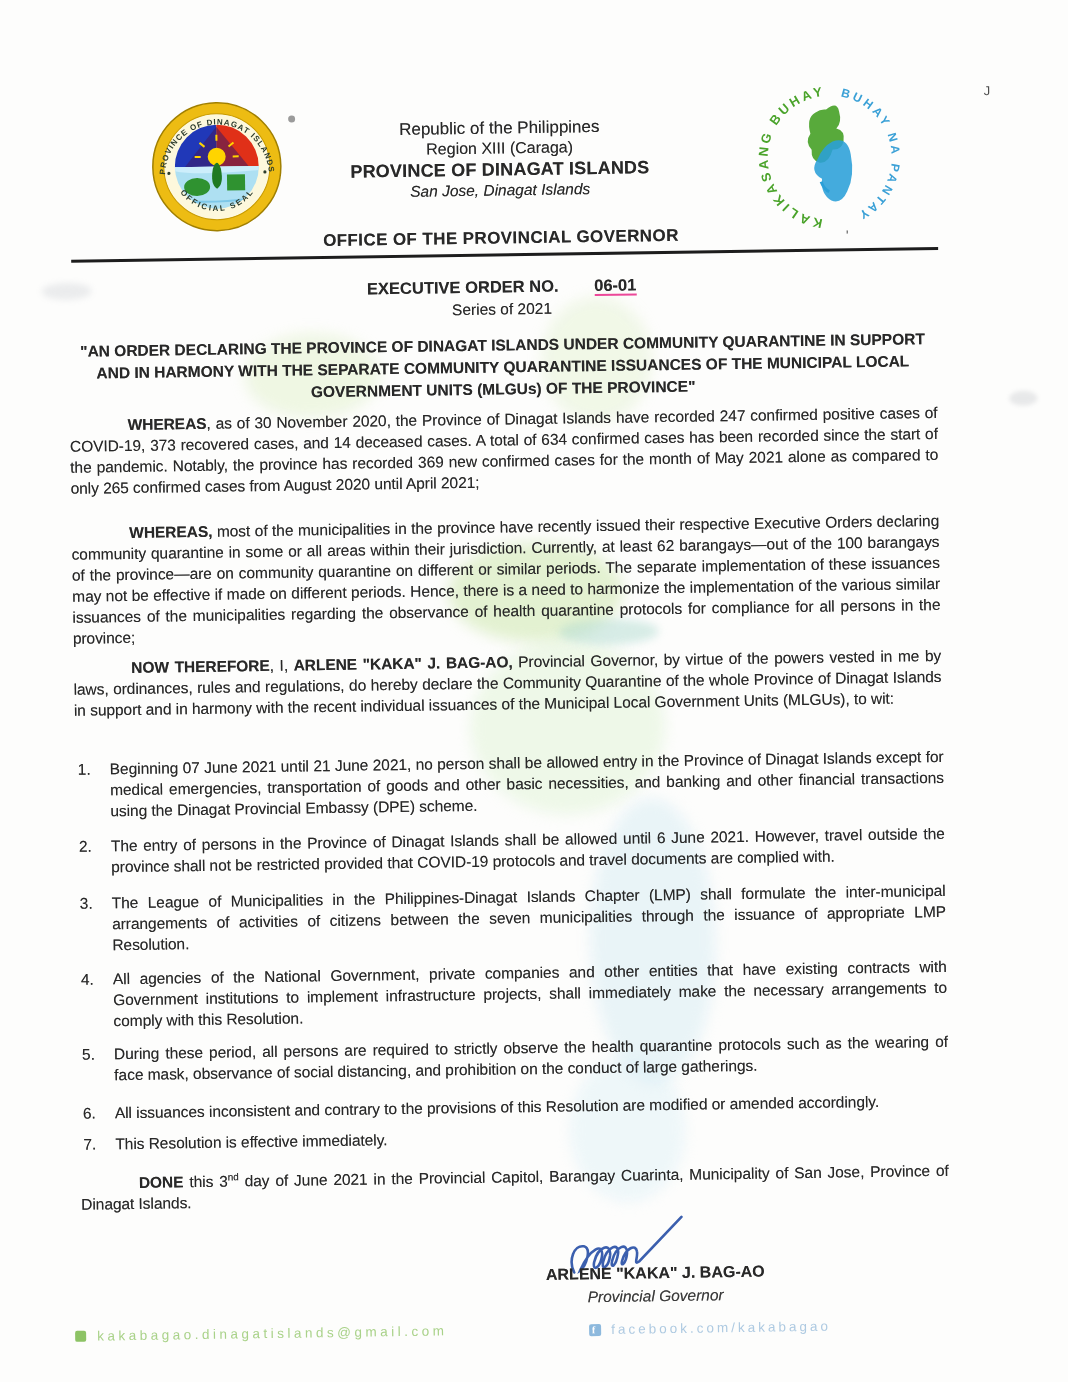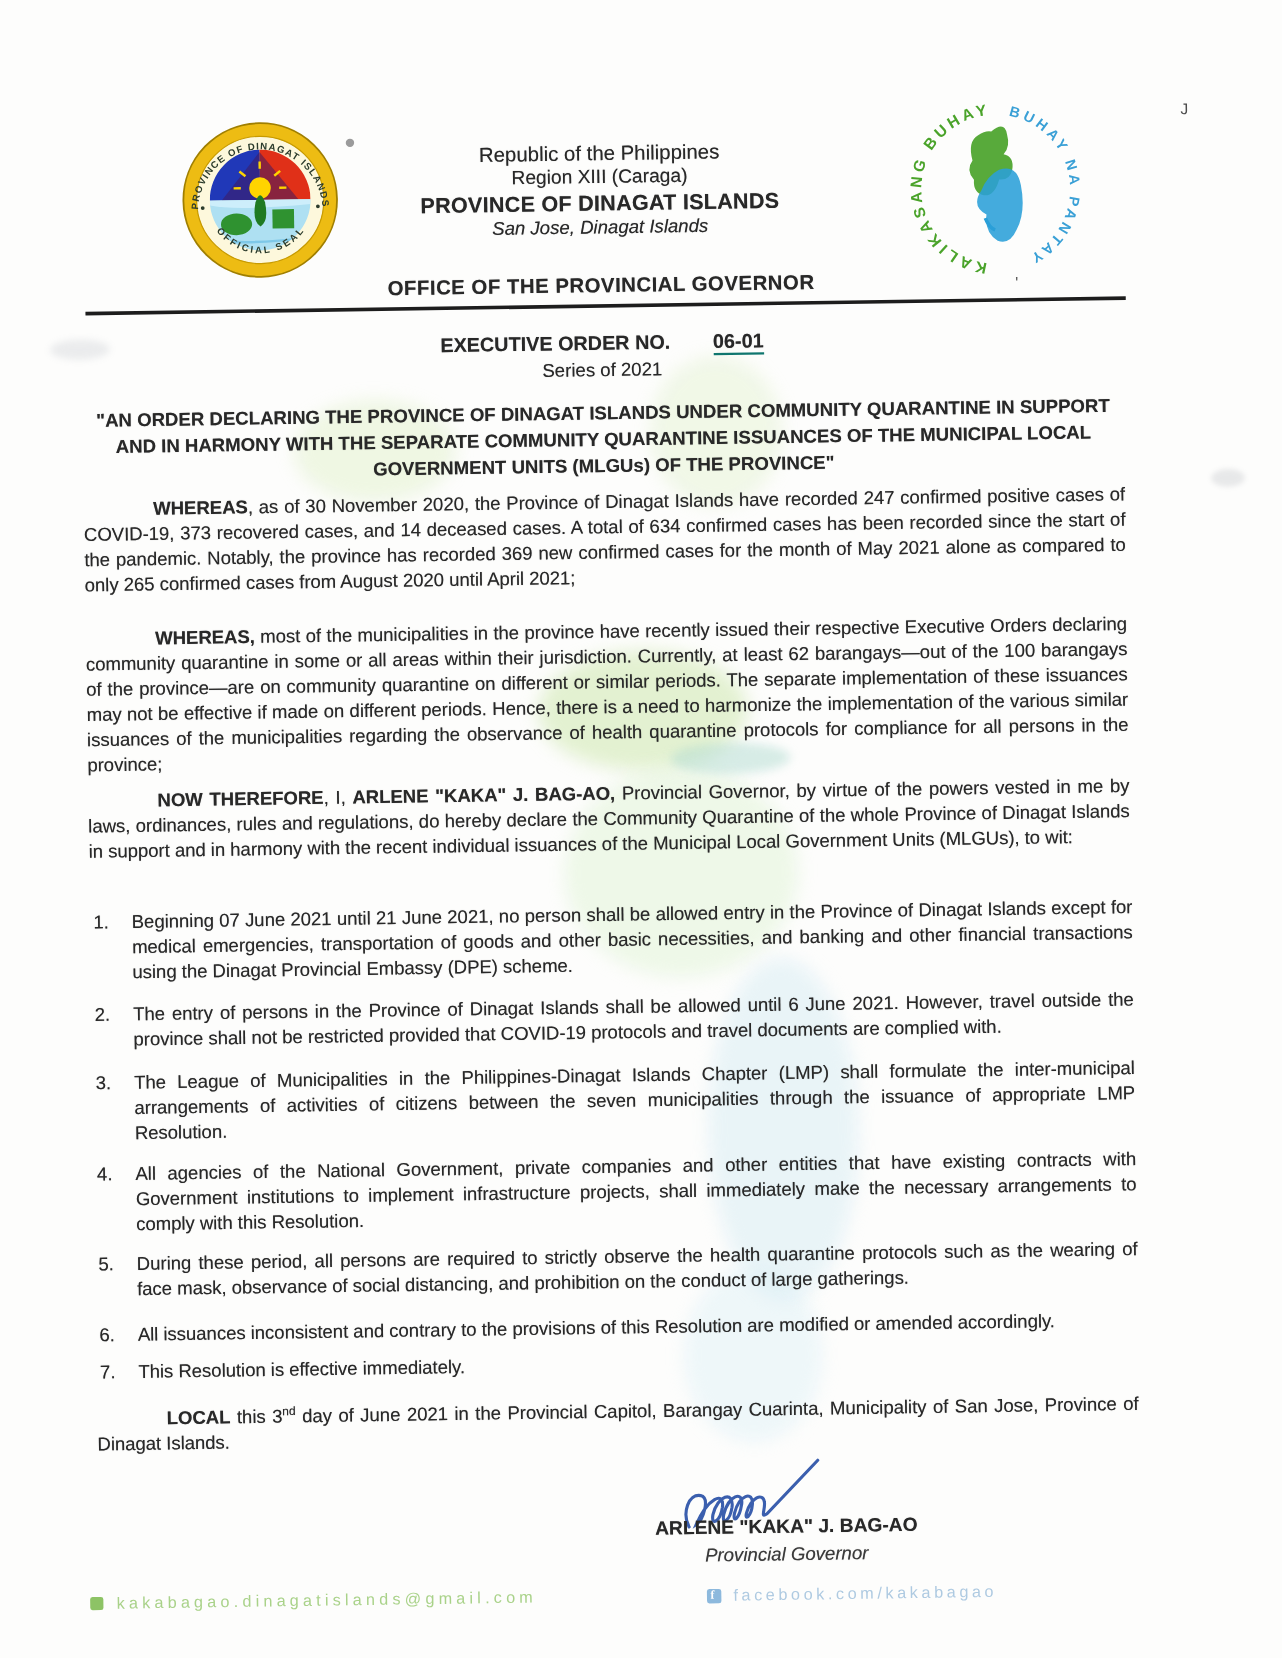--- a/index.html
+++ b/index.html
@@ -35,21 +35,21 @@
   .hdr .l4{font-size:15.5px;line-height:20px;font-style:italic;}
   .seal-wrap{position:absolute;left:157px;top:96px;}
   .logo-wrap{position:absolute;left:757px;top:90px;}
   .office{position:absolute;top:228px;left:72px;width:868px;text-align:center;
           font-weight:bold;font-size:17px;letter-spacing:.4px;}
   .rule{position:absolute;top:253px;left:76px;width:867px;height:2.5px;background:#1d1d1d;}
 
   
   .eo{position:absolute;top:277px;left:72px;width:868px;text-align:center;
       font-weight:bold;font-size:16.5px;}
-  .eo .num{border-bottom:2px solid #0f766e;padding-bottom:0px;margin-left:31px;}
+  .eo .num{border-bottom:2px solid #ec4899;padding-bottom:0px;margin-left:31px;}
   .series{position:absolute;top:300px;left:72px;width:868px;text-align:center;font-size:15.5px;}
   .subject{position:absolute;top:334px;left:80px;width:852px;text-align:center;
            font-weight:bold;font-size:15.5px;line-height:22px;}
 
   
   .para{position:absolute;left:72px;width:868px;font-size:15.5px;line-height:21px;
         text-align:justify;letter-spacing:-.05px;}
   .indent{text-indent:58px;}
   .b{font-weight:bold;}
   .p1{top:408px;} .p2{top:516px;} .p3{top:651px;}
@@ -206,21 +206,21 @@
     <div class="li m6">
       <div class="num">6.</div>
       <div class="txt">All issuances inconsistent and contrary to the provisions of this Resolution are modified or amended accordingly.</div>
     </div>
     <div class="li">
       <div class="num">7.</div>
       <div class="txt">This Resolution is effective immediately.</div>
     </div>
   </div>
 
-  <div class="para done-p indent soft"><span class="b">LOCAL</span><span> this 3</span><sup class="sm">nd</sup><span> day of June 2021 in the Provincial Capitol, Barangay Cuarinta, Municipality of San Jose, Province of Dinagat Islands.</span></div>
+  <div class="para done-p indent soft"><span class="b">DONE</span><span> this 3</span><sup class="sm">nd</sup><span> day of June 2021 in the Provincial Capitol, Barangay Cuarinta, Municipality of San Jose, Province of Dinagat Islands.</span></div>
 
   <svg class="sig-svg" width="180" height="78" viewBox="0 0 180 78">
     <path d="M14,58 C8,46 14,30 24,32 C32,34 26,52 20,56 C30,34 44,28 42,42 C40,54 32,58 34,48
              C38,32 52,28 50,42 C48,54 41,57 43,48 C47,32 60,28 58,40 C56,52 50,56 52,47
              C56,32 68,28 67,40 C66,50 60,54 62,47 C66,34 76,30 77,38 C78,44 73,52 79,48 L122,4" fill="none" stroke="#3b5fae" stroke-width="2.6" stroke-linecap="round"></path>
   </svg>
   <div class="sig-name soft">ARLENE "KAKA" J. BAG-AO</div>
   <div class="sig-title soft">Provincial Governor</div>
 
   <div class="f-email">

